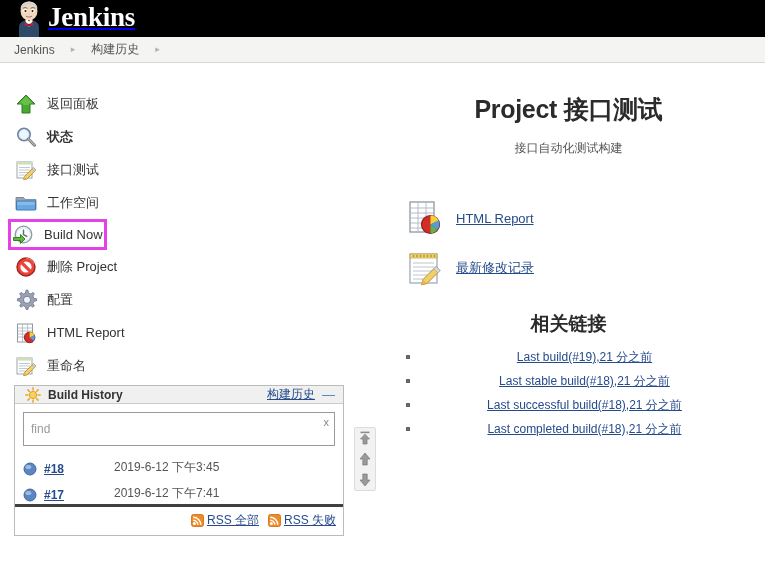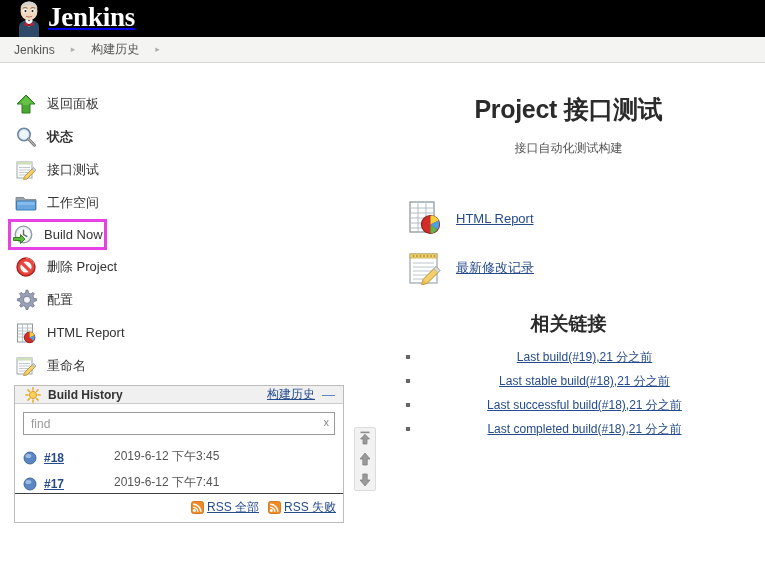--- a/index.html
+++ b/index.html
@@ -116,21 +116,21 @@
     color: #254b8c; font-size: 12px;
     white-space: nowrap;
   }
   #bh-collapse {
     color: #4a77c4; font-size: 13px; margin-left: 7px;
     text-decoration: none; line-height: 1;
   }
   #bh-body { padding: 8px 8px 0 8px; background: #ffffff; }
   #find-row { position: relative; margin-bottom: 4px; }
   #find-input {
-    width: 100%; height: 23px;
+    width: 100%; height: 34px;
     border: 1px solid #9a9a9a;
     padding: 0 20px 0 7px;
     font-size: 12px;
     font-family: "Liberation Sans", sans-serif;
     color: #333;
     background: #ffffff;
     outline: none;
   }
   #find-input::placeholder { color: #999999; }
   #find-clear {
@@ -142,21 +142,21 @@
     height: 26px;
     font-size: 12px;
   }
   .build-row .ball { width: 14px; height: 14px; margin-right: 7px; flex:0 0 14px;}
   .build-row .bnum {
     color: #254b8c; text-decoration: underline;
     font-weight: bold; width: 70px;
   }
   .build-row .btime { color: #555555; }
   #bh-foot {
-    border-top: 1px solid #404040;
+    border-top: 3px solid #404040;
     background: #ffffff;
     display: flex; align-items: center; justify-content: flex-end;
     padding: 5px 7px 6px 7px;
     margin-top: 2px;
   }
   .rss-link { display: flex; align-items: center; margin-left: 9px; text-decoration: none; }
   .rss-link .rssicon { width: 13px; height: 13px; margin-right: 3px; flex:0 0 13px;}
   .rss-link .rsstext { color: #254b8c; font-size: 12px; text-decoration: underline; white-space: nowrap;}
 
   

